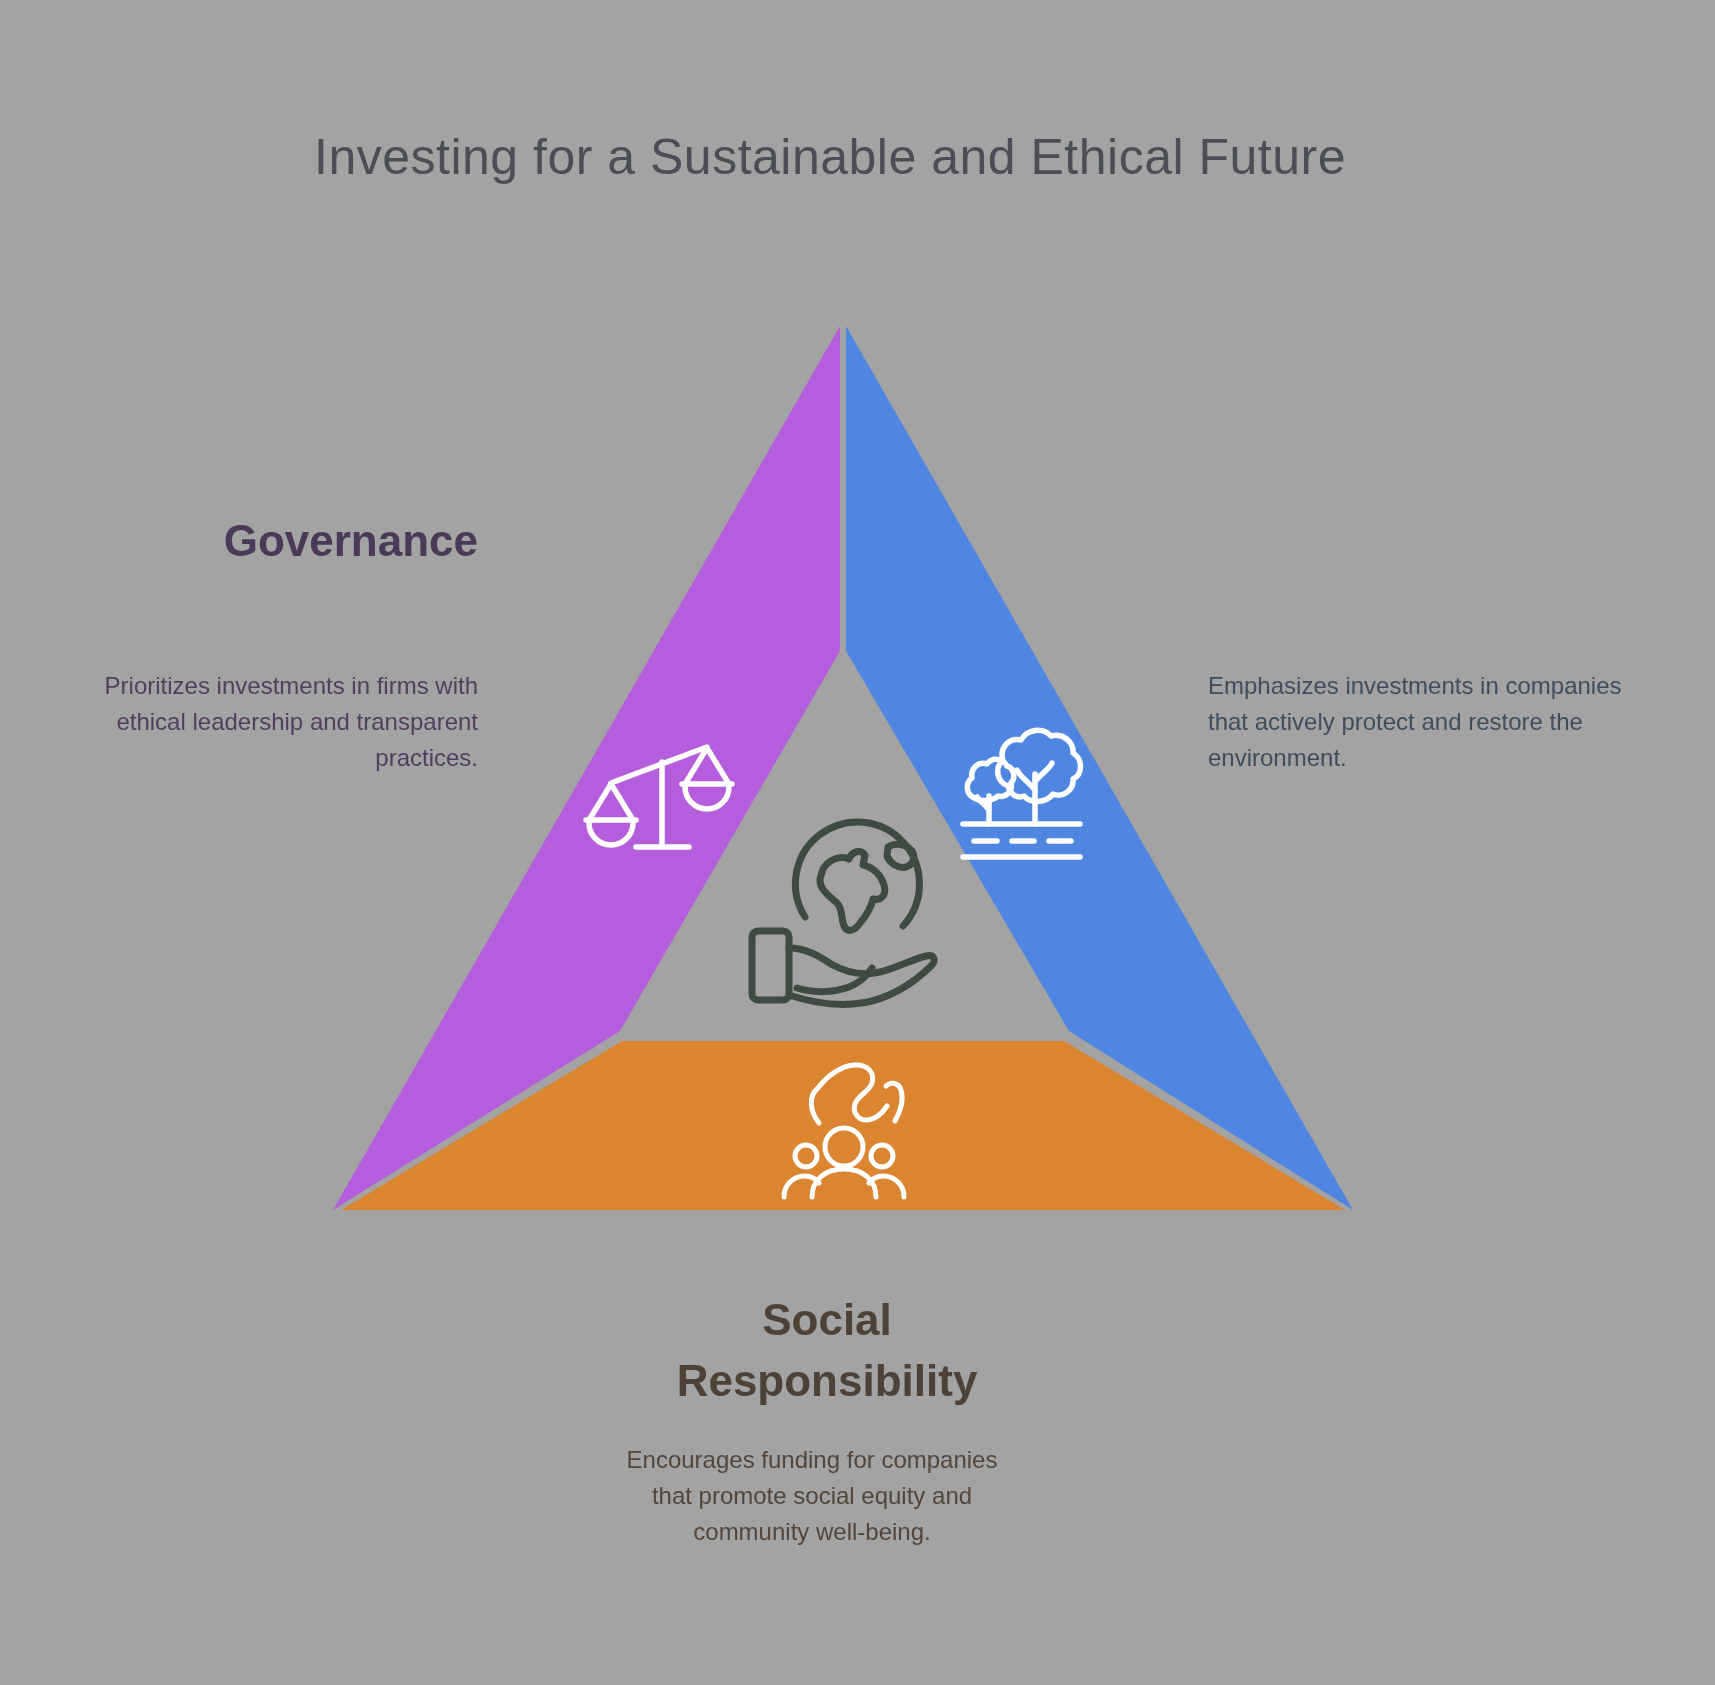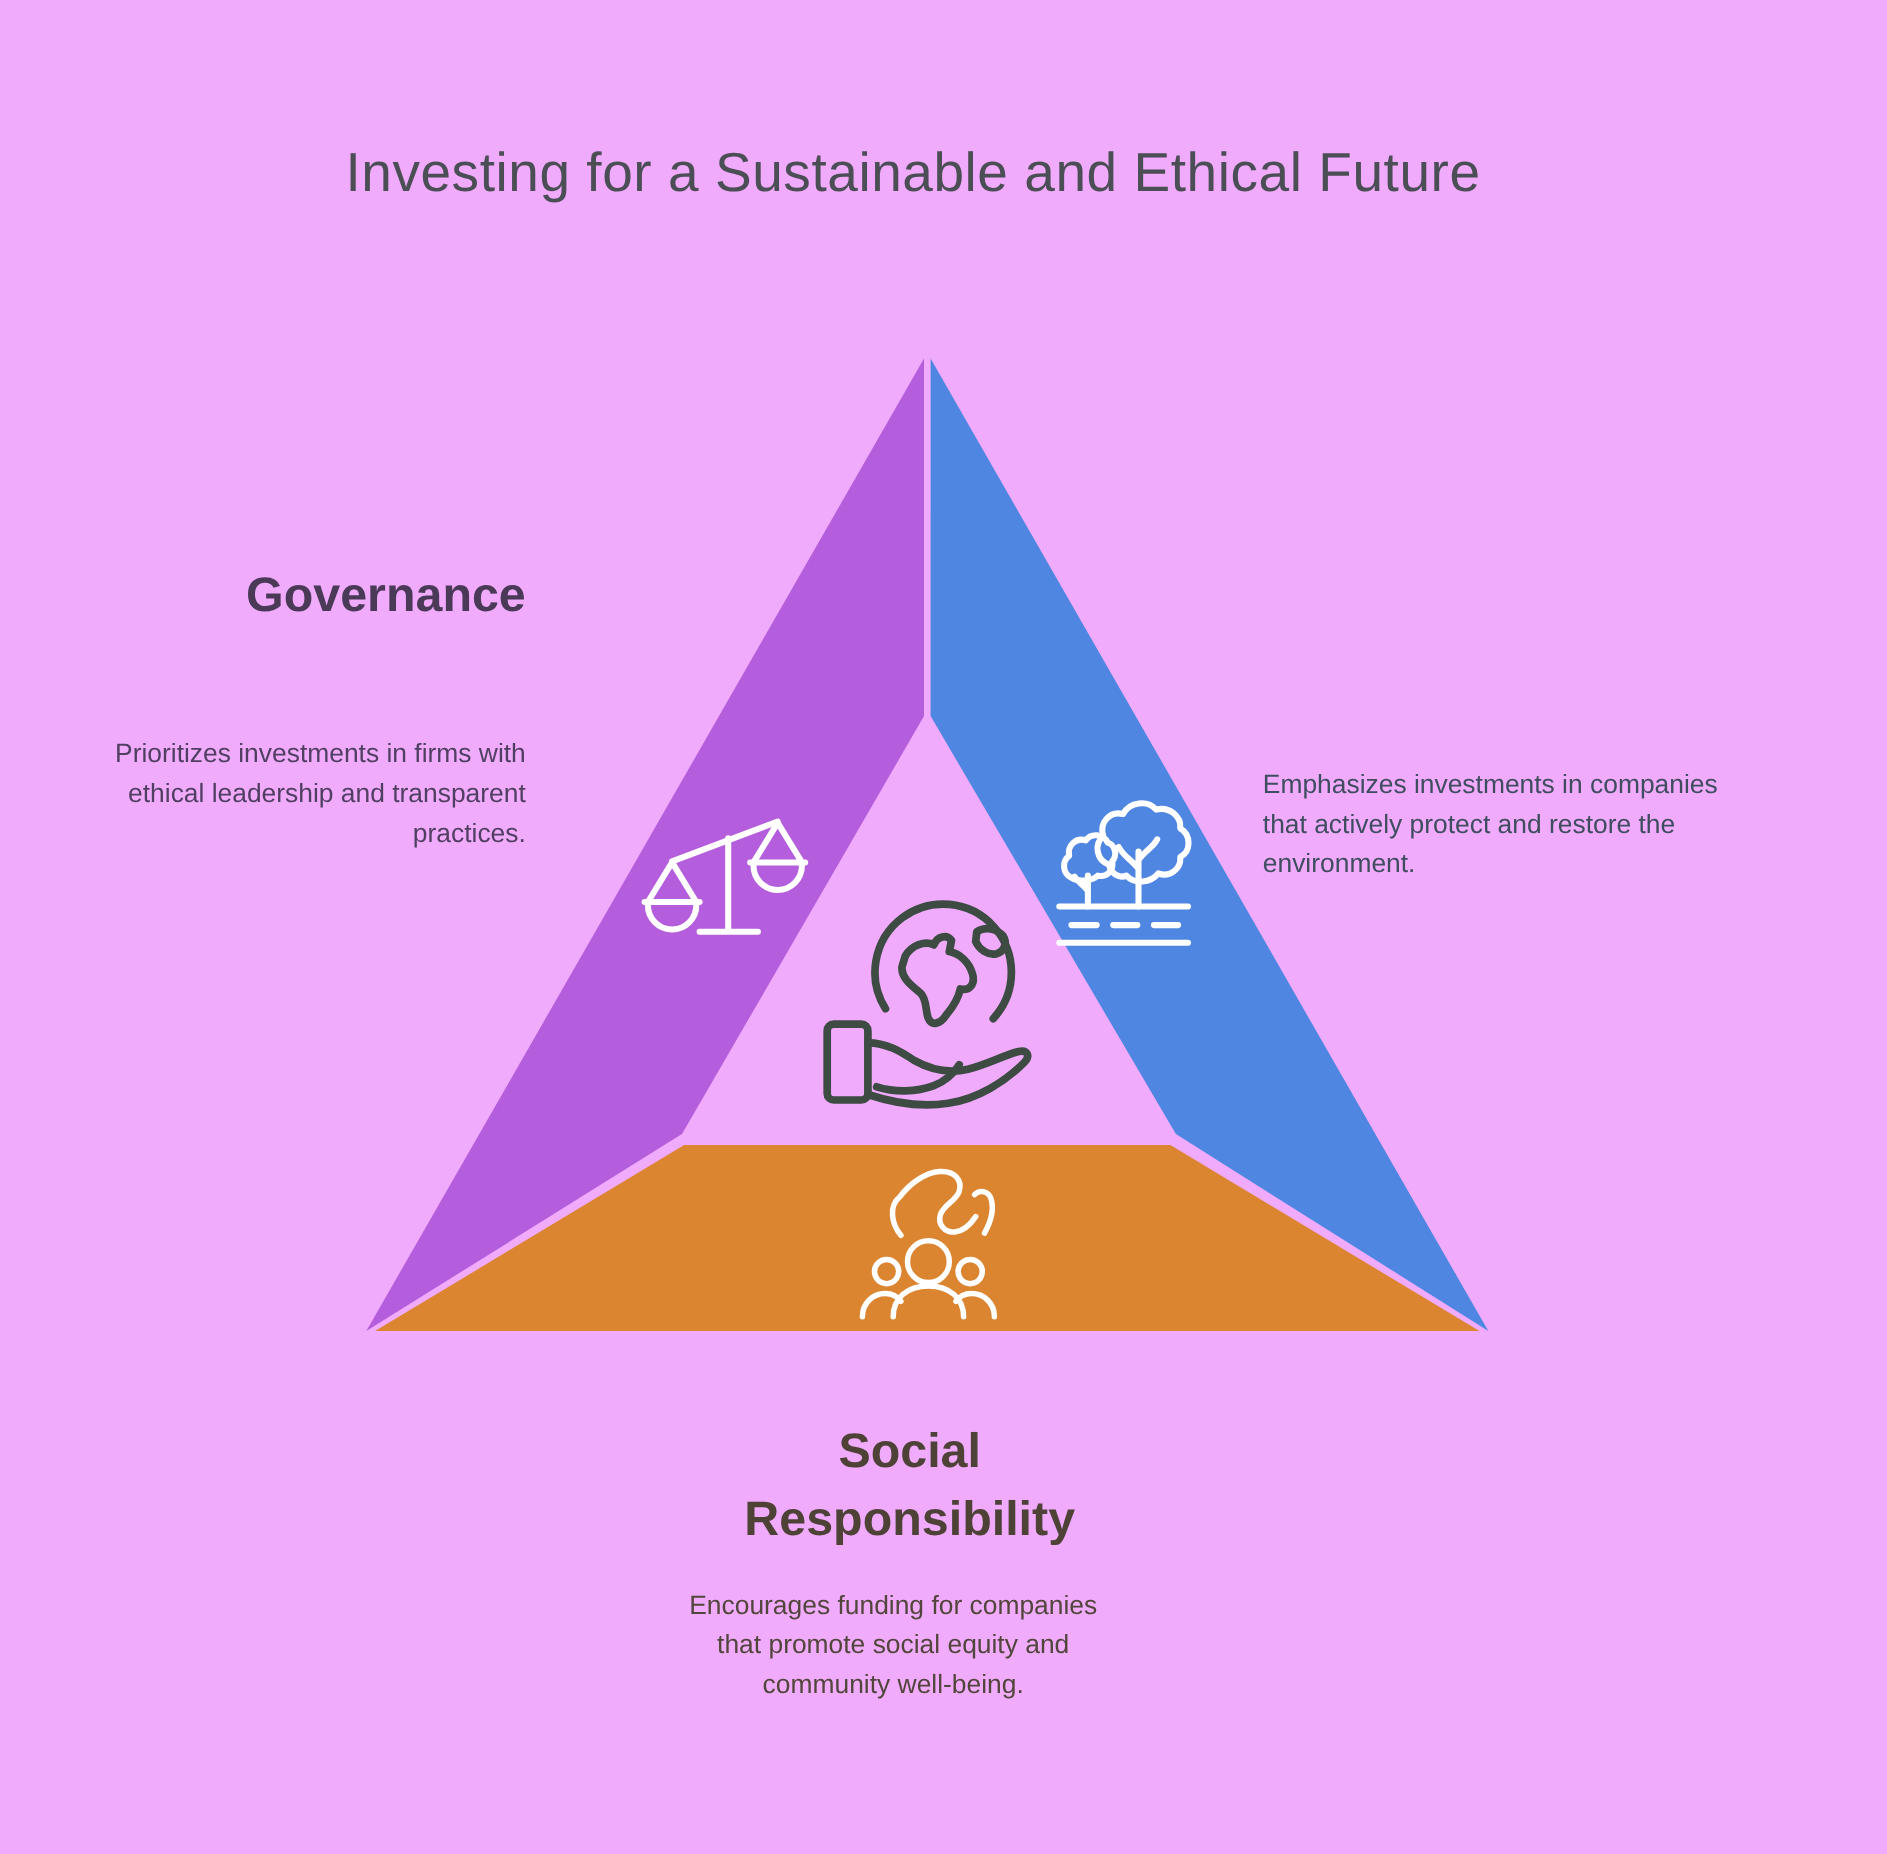--- a/index.html
+++ b/index.html
@@ -28,28 +28,28 @@
     position:absolute;
     font-size:24px;
     line-height:36px;
   }
   .align-right{text-align:right;}
   .align-left{text-align:left;}
   .align-center{text-align:center;margin-top:27px;}
   .gov-heading{top:510px;left:48px;width:430px;}
   .gov-body{top:668px;left:48px;width:430px;}
   .env-heading{top:510px;left:1208px;width:430px;}
-  .env-body{top:668px;left:1148px;width:430px;margin-top:28px;}
+  .env-body{top:668px;left:1208px;width:430px;}
   .soc-heading{top:1262px;left:527px;width:600px;}
   .soc-body{top:1415px;left:612px;width:400px;}
 </style>
 </head>
 <body>
 
-<div class="page" style="background-color: #f0abfc;">
+<div class="page" style="background-color: #a3a3a3;">
 
   <div class="title" style="color: rgb(75, 78, 84);">Investing for a Sustainable and Ethical Future</div>
 
   <svg class="diagram-svg" width="1715" height="1685" viewBox="0 0 1715 1685">
 
     <polygon points="840,326 840,651 620,1031 333,1210" fill="#b55edd"></polygon>
     <polygon points="846,326 846,651 1069,1031 1353,1210" fill="#4f86e2"></polygon>
     <polygon points="341,1210 622,1041 1064,1041 1345,1210" fill="#dc8531"></polygon>
 
     <g fill="none" stroke-width="5.5" stroke-linecap="round" stroke-linejoin="round" stroke="#ffffff">

